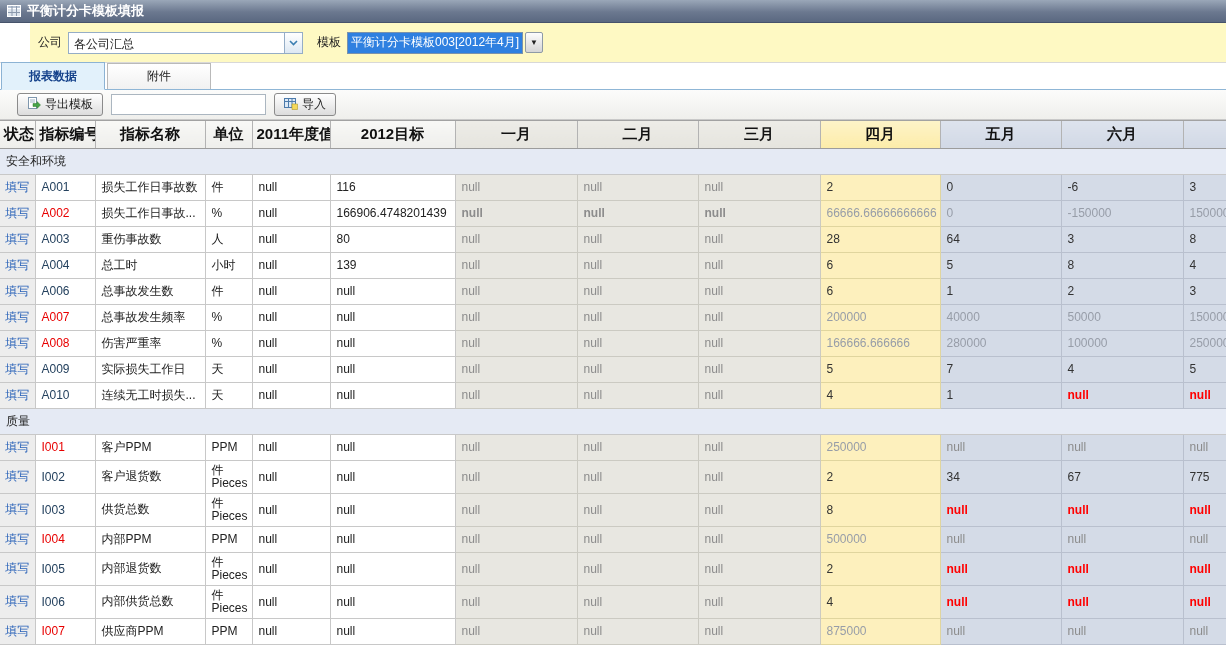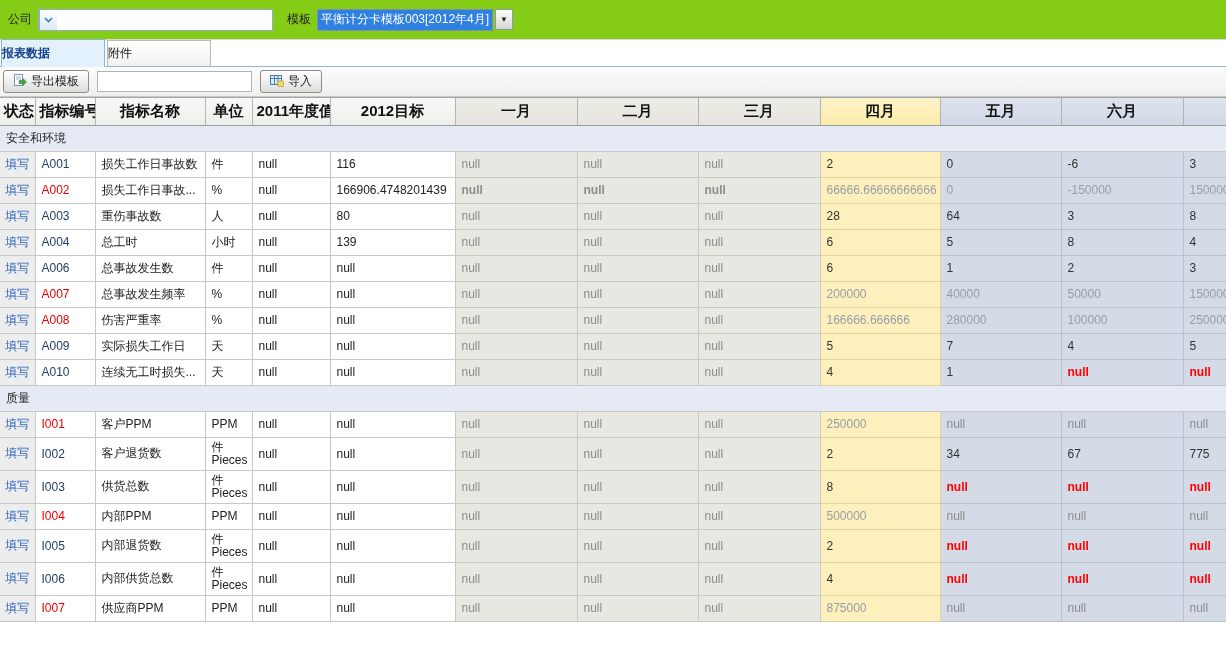--- a/index.html
+++ b/index.html
@@ -14,38 +14,38 @@
   
   .titlebar {
     height:23px; display:flex; align-items:center; gap:6px; padding:0 7px;
     background:linear-gradient(#9aa7b8 0%,#6b788f 55%,#5a6880 100%);
     border-bottom:1px solid #46536b;
     color:#fff; font-weight:bold; font-size:13px;
   }
   .titlebar .ticon { display:flex; align-items:center; }
 
   
-  .filterbar { height:39px; display:flex; align-items:center; padding:0 8px; background:#84cc16; }
+  .filterbar { height:39px; display:flex; align-items:center; padding:0 8px; background:#fef9c3;margin-left:30px; }
   .flabel { margin-right:6px; color:#222; }
   .combo { display:flex; align-items:stretch; width:235px; height:22px; border:1px solid #95adc6; background:#fff; margin-right:14px; }
   .combo .combo-text { flex:1; padding:3px 5px; white-space:nowrap; overflow:hidden; }
   .combo .combo-trigger { width:18px; border-left:1px solid #95adc6; background:linear-gradient(#ffffff,#dde8f3); display:flex; align-items:center; justify-content:center; cursor:pointer; }
   .sel { display:flex; align-items:center; height:22px;text-align:center; }
   .sel .sel-text { height:22px; display:flex; align-items:center; padding:0 3px; border:1px solid #7a92ab; background:#2f80e0; color:#fff; white-space:nowrap; }
   .sel .sel-btn { width:18px; height:21px; margin-left:2px; border:1px solid #8e9aa6; border-radius:2px; background:linear-gradient(#fdfdfd,#d6d6d6); display:flex; align-items:center; justify-content:center; font-size:8px; color:#222; cursor:pointer; }
 
   
   .tabstrip { height:28px; display:flex; align-items:flex-end; border-top:1px solid #d8d8d8; border-bottom:1px solid #8fb6d6; background:#fff; padding-left:1px; }
-  .tab { width:104px; height:26px; display:flex; align-items:center; 
+  .tab { width:104px; height:26px; display:flex; align-items:center; justify-content:center;
     border:1px solid #b9b9b9; border-bottom:none; margin-right:2px;
     background:linear-gradient(#ffffff,#f1f1f1); cursor:pointer; color:#222; }
   .tab.active { background:#e2f1fb; border-color:#8cb3d4; color:#15428b; font-weight:bold; height:28px; margin-bottom:-1px; border-bottom:1px solid #e2f1fb; }
 
   
-  .toolbar { height:30px; display:flex; align-items:center; gap:8px; padding:0 3px;
+  .toolbar { height:30px; display:flex; align-items:center; gap:8px; padding:0 17px;
     background:linear-gradient(#fcfcfb,#efefec); border-bottom:1px solid #c9c9c9; }
   .tbtn { display:inline-flex; align-items:center; gap:4px; height:23px; padding:0 9px;
     border:1px solid #8b8b8b; border-radius:3px;
     background:linear-gradient(#ffffff 0%,#f0f0f0 45%,#dcdcdc 100%);
     color:#222; font-size:12px; cursor:pointer; }
   .tb-input { width:155px; height:21px; border:1px solid #abb6c0; padding:1px 4px; font-size:12px; font-family:inherit; }
 
   
   .grid { width:1226px; overflow:hidden; border-top:1px solid #a2a2a2; }
   table { border-collapse:collapse; table-layout:fixed; width:1313px; }
@@ -69,24 +69,37 @@
   .t-n { color:#8c8c8c; }
   .t-r { color:#ff0000; font-weight:bold; }
   .t-v { color:#333; }
   .t-g { color:#979da8; }
 </style>
 </head>
 <body>
 
 <div class="app">
 
+  <div class="titlebar">
+    <span class="ticon">
+      <svg width="14" height="12" viewBox="0 0 14 12">
+        <rect x="0.5" y="0.5" width="13" height="11" fill="#dfe6ee" stroke="#ffffff"></rect>
+        <rect x="0.5" y="0.5" width="13" height="3" fill="#b8c4d4" stroke="#ffffff"></rect>
+        <line x1="5" y1="1" x2="5" y2="11" stroke="#8b99ad"></line>
+        <line x1="9.5" y1="1" x2="9.5" y2="11" stroke="#8b99ad"></line>
+        <line x1="1" y1="7.5" x2="13" y2="7.5" stroke="#8b99ad"></line>
+      </svg>
+    </span>
+    <span>平衡计分卡模板填报</span>
+  </div>
 
   <div class="filterbar">
     <span class="flabel">公司</span>
     <div class="combo">
+      <span class="combo-text">各公司汇总</span>
       <span class="combo-trigger">
         <svg width="9" height="6" viewBox="0 0 9 6">
             <polyline points="1,1 4.5,4.5 8,1" fill="none" stroke="#3c7fb1" stroke-width="1.6"></polyline>
           </svg>
       </span>
     </div>
     <span class="flabel">模板</span>
     <div class="sel">
       <span class="sel-text">平衡计分卡模板003[2012年4月]</span>
       <span class="sel-btn">▼</span>

